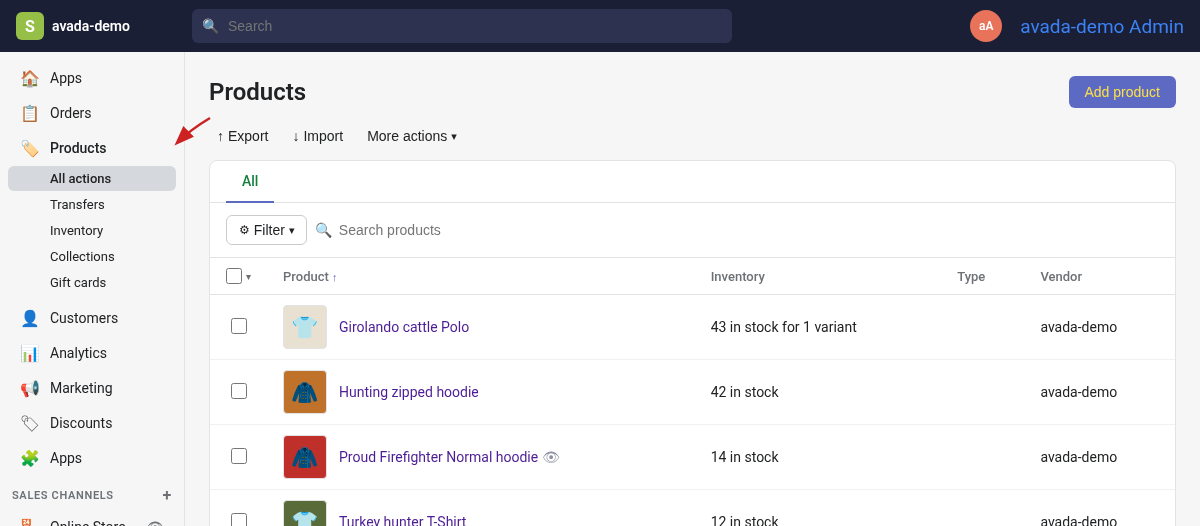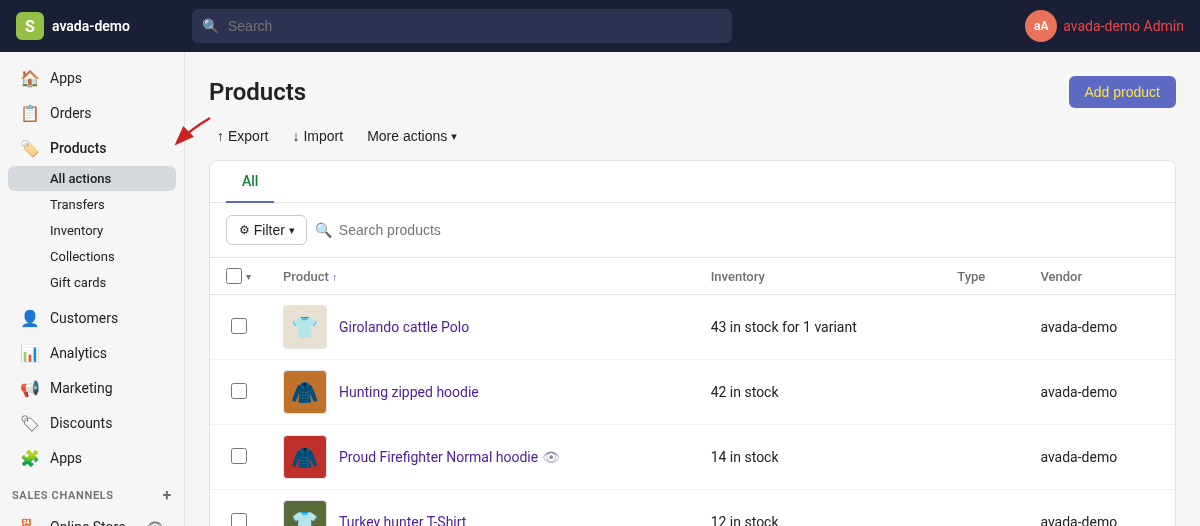--- a/index.html
+++ b/index.html
@@ -59,38 +59,38 @@
       left: 10px;
       top: 50%;
       transform: translateY(-50%);
       color: #8c8fa3;
       font-size: 14px;
     }
     .top-nav-right {
       margin-left: auto;
       display: flex;
       align-items: center;
-      gap: 6px;
+      gap: 18px;
       text-align: right;
     }
     .avatar {
       width: 32px;
       height: 32px;
       background: #e8735a;
       border-radius: 50%;
       display: flex;
       align-items: center;
       justify-content: center;
       color: white;
       font-size: 12px;
       font-weight: 600;
     }
     .admin-name {
-      color: #ef4444;
-      font-size: 14px;
+      color: #3b82f6;
+      font-size: 19px;
     }
 
     
     .main-layout {
       display: flex;
       flex: 1;
       overflow: hidden;
     }
 
     

